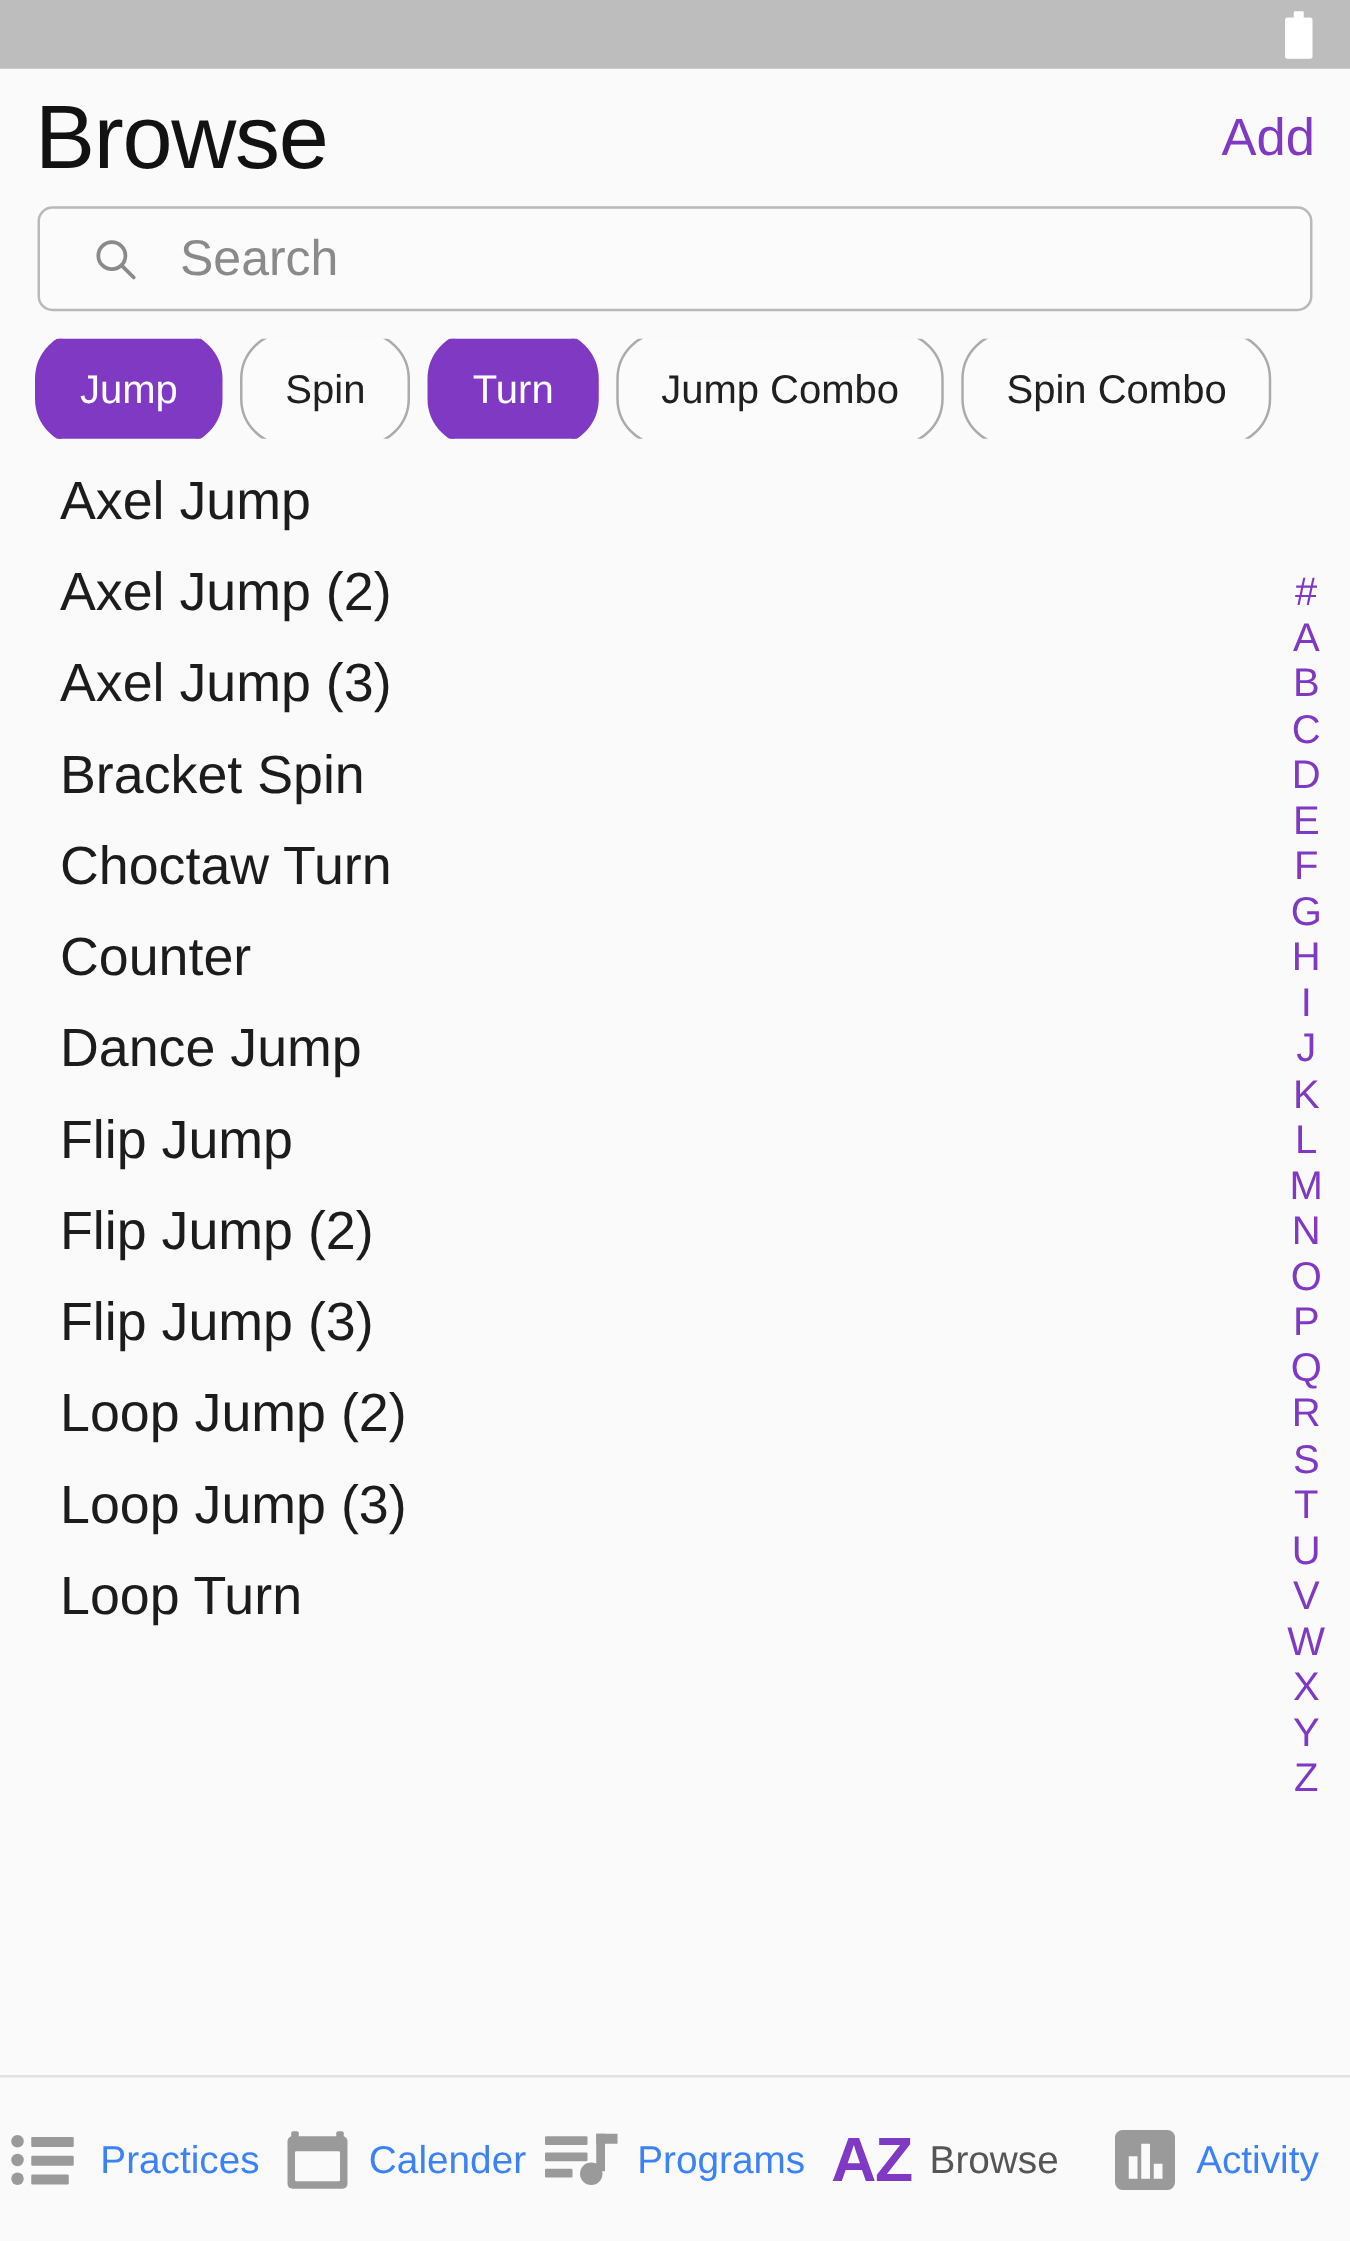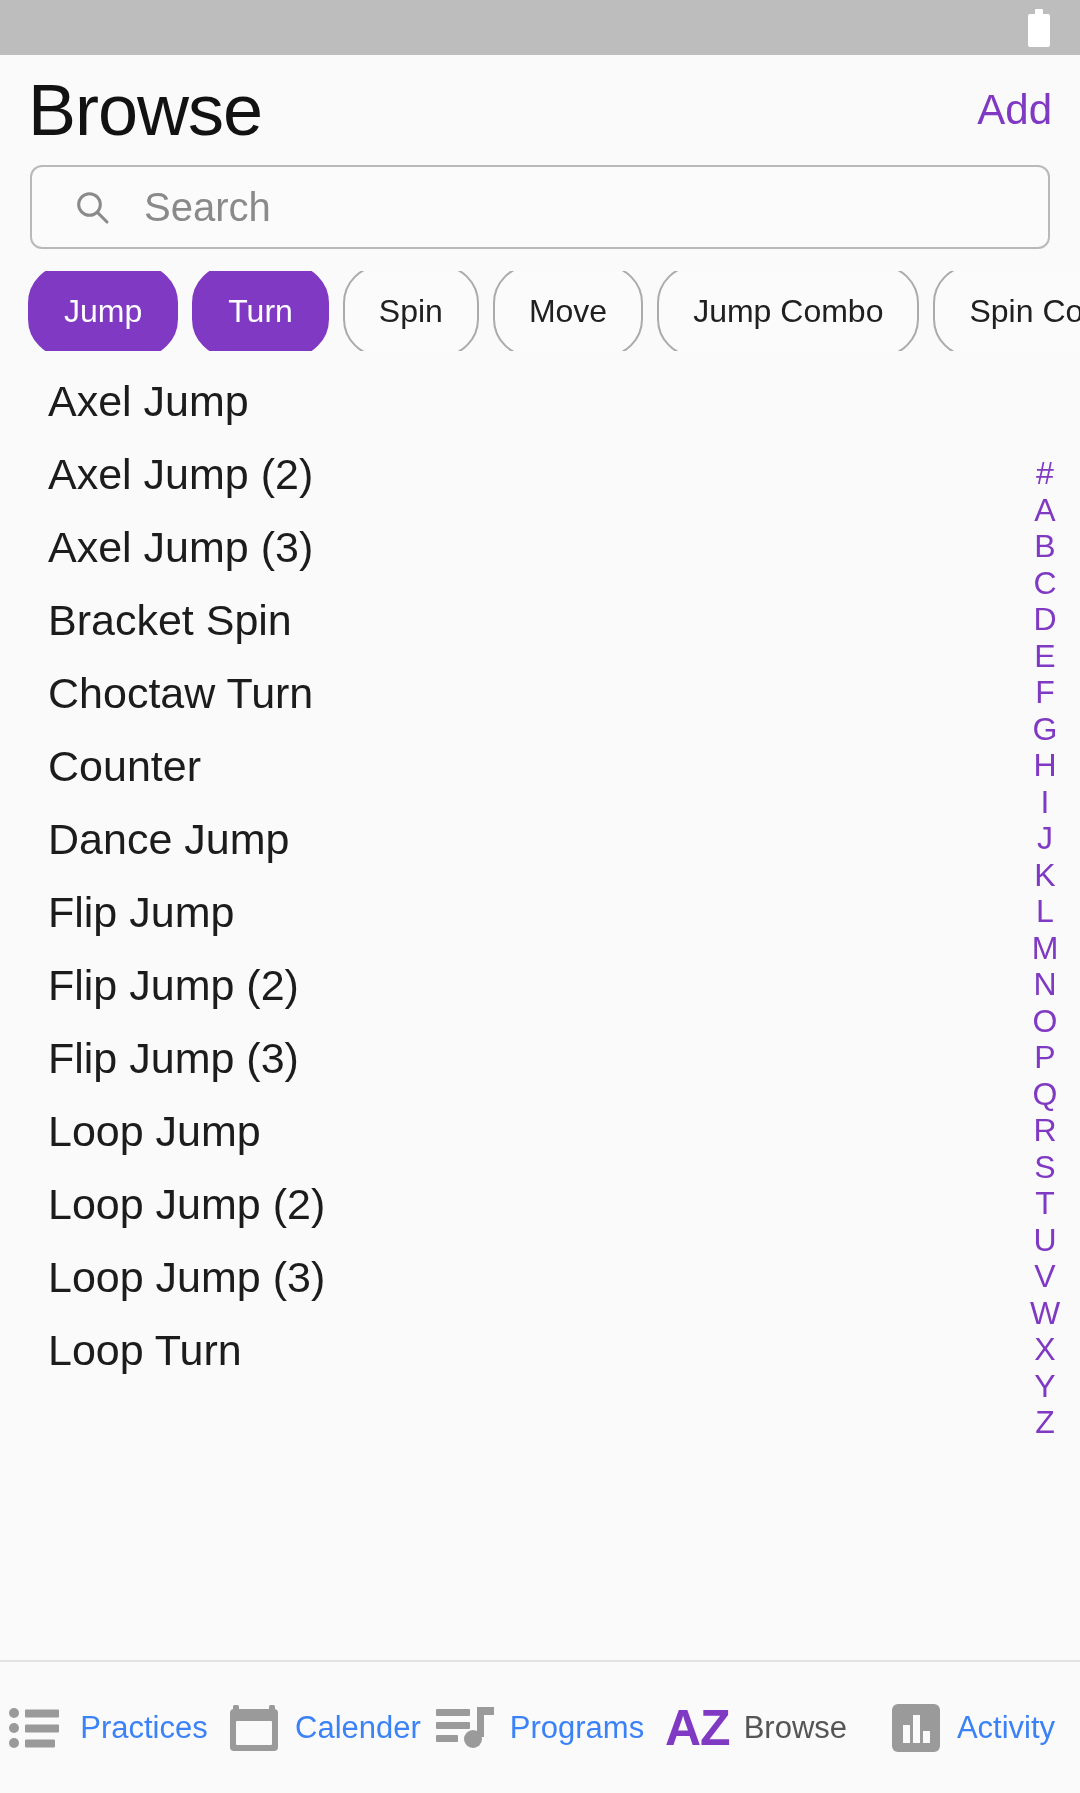--- a/index.html
+++ b/index.html
@@ -129,39 +129,37 @@
       <svg class="search-icon" viewBox="0 0 24 24">
         <circle cx="10.5" cy="10.5" r="6.5" fill="none" stroke="#8a8a8a" stroke-width="1.8"></circle>
         <line x1="15.4" y1="15.4" x2="21" y2="21" stroke="#8a8a8a" stroke-width="1.8" stroke-linecap="round"></line>
       </svg>
       <span class="search-placeholder">Search</span>
     </div>
   </div>
 
   <div class="chips-row" id="chips-row">
       <div class="chip selected">Jump</div>
+      <div class="chip">Spin</div>
       <div class="chip selected">Turn</div>
-      <div class="chip">Spin</div>
-      <div class="chip">Move</div>
       <div class="chip">Jump Combo</div>
       <div class="chip">Spin Combo</div>
     </div>
 
   <div class="list" id="list">
       <div class="list-item">Axel Jump</div>
       <div class="list-item">Axel Jump (2)</div>
       <div class="list-item">Axel Jump (3)</div>
       <div class="list-item">Bracket Spin</div>
       <div class="list-item">Choctaw Turn</div>
       <div class="list-item">Counter</div>
       <div class="list-item">Dance Jump</div>
       <div class="list-item">Flip Jump</div>
       <div class="list-item">Flip Jump (2)</div>
       <div class="list-item">Flip Jump (3)</div>
-      <div class="list-item">Loop Jump</div>
       <div class="list-item">Loop Jump (2)</div>
       <div class="list-item">Loop Jump (3)</div>
       <div class="list-item">Loop Turn</div>
     </div>
 
   <div class="index-bar" id="index-bar">
       <div class="index-letter">#</div>
       <div class="index-letter">A</div>
       <div class="index-letter">B</div>
       <div class="index-letter">C</div>

